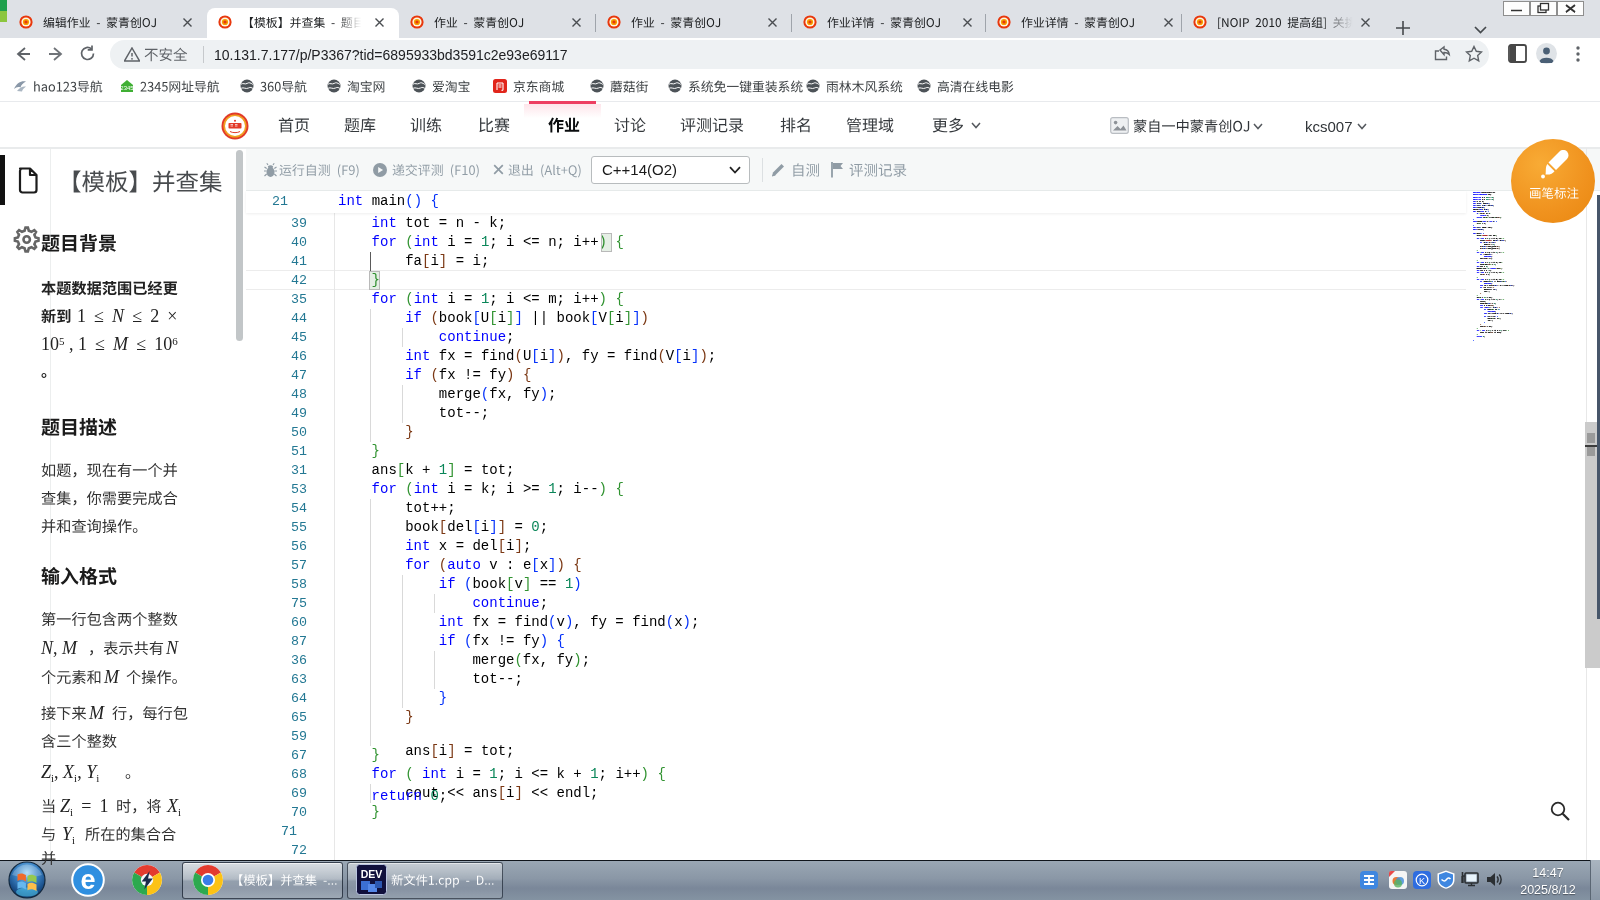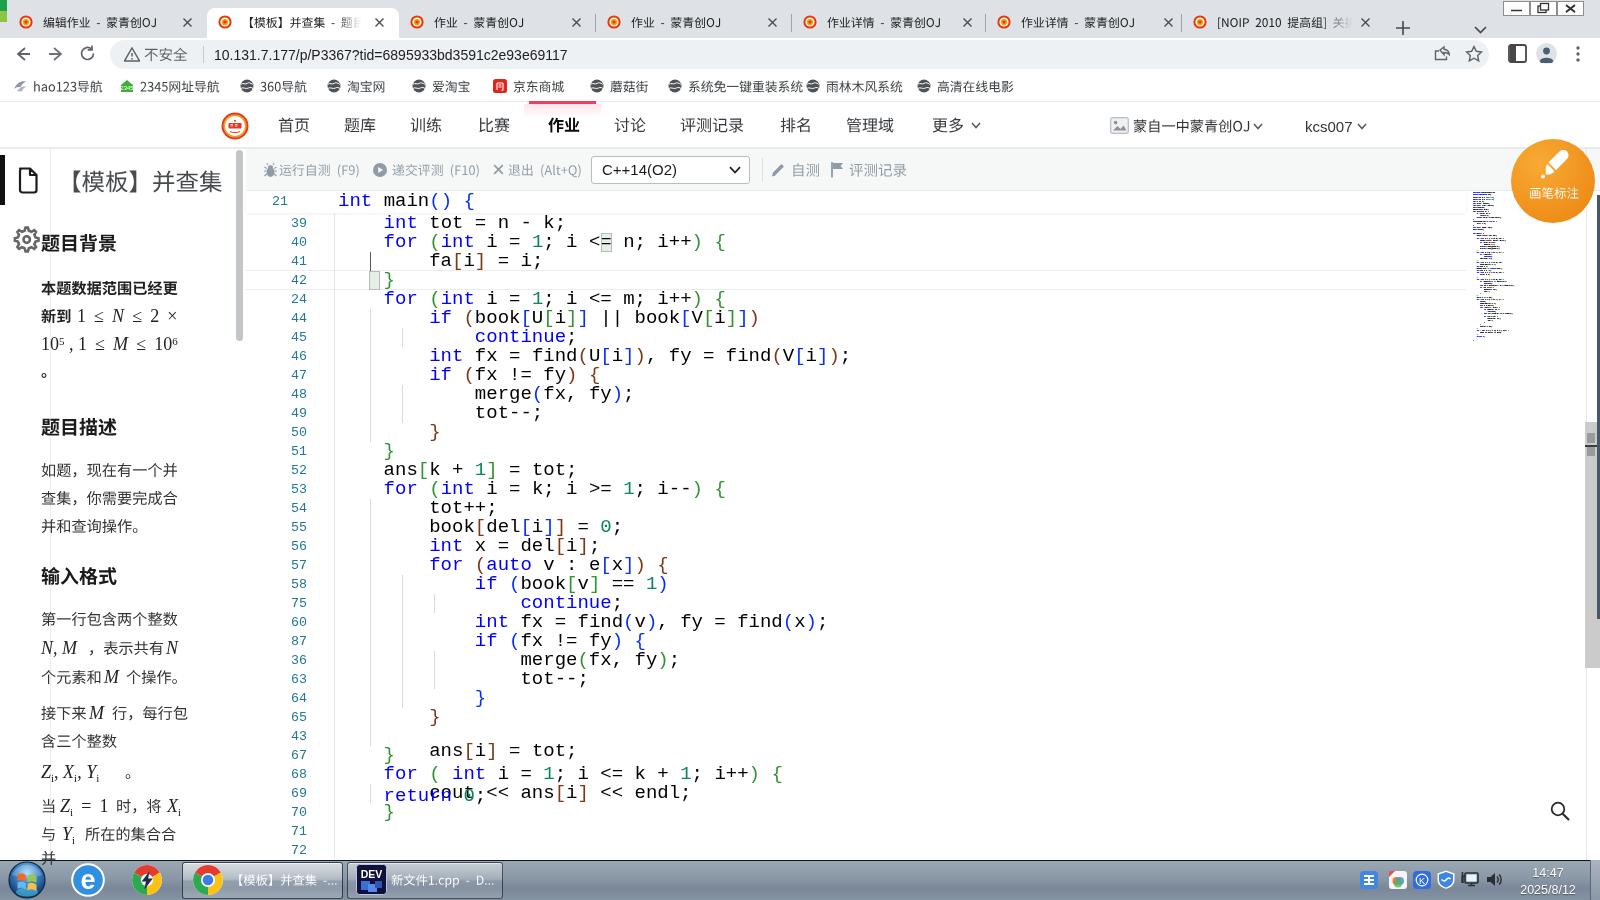--- a/index.html
+++ b/index.html
@@ -1,19 +1,19 @@
 <!DOCTYPE html>
 <html><head><meta charset="utf-8"><style>
 *{margin:0;padding:0;box-sizing:border-box}
 html,body{width:1600px;height:900px;overflow:hidden;background:#fff;
  font-family:"Liberation Sans",sans-serif;position:relative}
 .abs{position:absolute}
 s-{display:inline}
 .crow{position:absolute;left:338px;width:1220px;height:19px;line-height:19px;
- font-family:"Liberation Mono",monospace;font-size:19px;white-space:pre;color:#000}
+ font-family:"Liberation Mono",monospace;font-size:14px;white-space:pre;color:#000}
 .lnum{position:absolute;width:62px;text-align:right;height:19px;line-height:19px;
  font-family:"Liberation Mono",monospace;font-size:13.331px;color:#237893}
 </style></head><body>
 <div class="" style="position:absolute;left:0px;top:0px;width:1600px;height:38px;z-index:1;background:#dee1e6"></div>
 <div class="" style="position:absolute;left:0px;top:0px;width:7px;height:11px;z-index:5;background:#1fa04d"></div>
 <div class="" style="position:absolute;left:0px;top:11px;width:7px;height:11px;z-index:5;background:#8cc63f"></div>
 <div class="" style="position:absolute;left:207px;top:8px;width:192px;height:30px;z-index:4;background:#fff;border-radius:8px 8px 0 0"></div>
 <div class="" style="position:absolute;left:0px;top:38px;width:1600px;height:64px;z-index:1;background:#fff"></div>
 <svg style="position:absolute;left:19px;top:15px;z-index:30;" width="14" height="14" viewBox="0 0 14 14">
     <circle cx="7" cy="7" r="6.6" fill="#e8380d"></circle>
@@ -277,39 +277,39 @@
 <div class="" style="position:absolute;left:600.5px;top:232.5px;width:11.5px;height:19px;z-index:2;background:rgba(0,100,0,0.10);border:1px solid #b9b9b9"></div>
 <div class="" style="position:absolute;left:368.5px;top:270.5px;width:11.5px;height:19px;z-index:2;background:rgba(0,100,0,0.10);border:1px solid #b9b9b9"></div>
 <div class="lnum" style="left:245px;top:213.5px">39</div>
 <div class="crow" style="top:213.5px"><s->&nbsp;&nbsp;&nbsp;&nbsp;</s-><s- style="color:#0000ff">int</s-><s->&nbsp;</s-><s->tot</s-><s->&nbsp;=&nbsp;</s-><s->n</s-><s->&nbsp;-&nbsp;</s-><s->k</s-><s->;</s-></div>
 <div class="lnum" style="left:245px;top:232.5px">40</div>
 <div class="crow" style="top:232.5px"><s->&nbsp;&nbsp;&nbsp;&nbsp;</s-><s- style="color:#0000ff">for</s-><s->&nbsp;</s-><s- style="color:#319331">(</s-><s- style="color:#0000ff">int</s-><s->&nbsp;</s-><s->i</s-><s->&nbsp;=&nbsp;</s-><s- style="color:#098658">1</s-><s->;&nbsp;</s-><s->i</s-><s->&nbsp;&lt;=&nbsp;</s-><s->n</s-><s->;&nbsp;</s-><s->i</s-><s->++</s-><s- style="color:#319331">)</s-><s->&nbsp;</s-><s- style="color:#319331">{</s-></div>
 <div class="lnum" style="left:245px;top:251.5px">41</div>
 <div class="crow" style="top:251.5px"><s->&nbsp;&nbsp;&nbsp;&nbsp;&nbsp;&nbsp;&nbsp;&nbsp;</s-><s->fa</s-><s- style="color:#7b3814">[</s-><s->i</s-><s- style="color:#7b3814">]</s-><s->&nbsp;=&nbsp;</s-><s->i</s-><s->;</s-></div>
 <div class="lnum" style="left:245px;top:270.5px">42</div>
 <div class="crow" style="top:270.5px"><s->&nbsp;&nbsp;&nbsp;&nbsp;</s-><s- style="color:#319331">}</s-></div>
-<div class="lnum" style="left:245px;top:289.5px">24</div>
+<div class="lnum" style="left:245px;top:289.5px">35</div>
 <div class="crow" style="top:289.5px"><s->&nbsp;&nbsp;&nbsp;&nbsp;</s-><s- style="color:#0000ff">for</s-><s->&nbsp;</s-><s- style="color:#319331">(</s-><s- style="color:#0000ff">int</s-><s->&nbsp;</s-><s->i</s-><s->&nbsp;=&nbsp;</s-><s- style="color:#098658">1</s-><s->;&nbsp;</s-><s->i</s-><s->&nbsp;&lt;=&nbsp;</s-><s->m</s-><s->;&nbsp;</s-><s->i</s-><s->++</s-><s- style="color:#319331">)</s-><s->&nbsp;</s-><s- style="color:#319331">{</s-></div>
 <div class="lnum" style="left:245px;top:308.5px">44</div>
 <div class="crow" style="top:308.5px"><s->&nbsp;&nbsp;&nbsp;&nbsp;&nbsp;&nbsp;&nbsp;&nbsp;</s-><s- style="color:#0000ff">if</s-><s->&nbsp;</s-><s- style="color:#7b3814">(</s-><s->book</s-><s- style="color:#0431fa">[</s-><s->U</s-><s- style="color:#319331">[</s-><s->i</s-><s- style="color:#319331">]</s-><s- style="color:#0431fa">]</s-><s->&nbsp;||&nbsp;</s-><s->book</s-><s- style="color:#0431fa">[</s-><s->V</s-><s- style="color:#319331">[</s-><s->i</s-><s- style="color:#319331">]</s-><s- style="color:#0431fa">]</s-><s- style="color:#7b3814">)</s-></div>
 <div class="lnum" style="left:245px;top:327.5px">45</div>
 <div class="crow" style="top:327.5px"><s->&nbsp;&nbsp;&nbsp;&nbsp;&nbsp;&nbsp;&nbsp;&nbsp;&nbsp;&nbsp;&nbsp;&nbsp;</s-><s- style="color:#0000ff">continue</s-><s->;</s-></div>
 <div class="lnum" style="left:245px;top:346.5px">46</div>
 <div class="crow" style="top:346.5px"><s->&nbsp;&nbsp;&nbsp;&nbsp;&nbsp;&nbsp;&nbsp;&nbsp;</s-><s- style="color:#0000ff">int</s-><s->&nbsp;</s-><s->fx</s-><s->&nbsp;=&nbsp;</s-><s->find</s-><s- style="color:#7b3814">(</s-><s->U</s-><s- style="color:#0431fa">[</s-><s->i</s-><s- style="color:#0431fa">]</s-><s- style="color:#7b3814">)</s-><s->,&nbsp;</s-><s->fy</s-><s->&nbsp;=&nbsp;</s-><s->find</s-><s- style="color:#7b3814">(</s-><s->V</s-><s- style="color:#0431fa">[</s-><s->i</s-><s- style="color:#0431fa">]</s-><s- style="color:#7b3814">)</s-><s->;</s-></div>
 <div class="lnum" style="left:245px;top:365.5px">47</div>
 <div class="crow" style="top:365.5px"><s->&nbsp;&nbsp;&nbsp;&nbsp;&nbsp;&nbsp;&nbsp;&nbsp;</s-><s- style="color:#0000ff">if</s-><s->&nbsp;</s-><s- style="color:#7b3814">(</s-><s->fx</s-><s->&nbsp;!=&nbsp;</s-><s->fy</s-><s- style="color:#7b3814">)</s-><s->&nbsp;</s-><s- style="color:#7b3814">{</s-></div>
 <div class="lnum" style="left:245px;top:384.5px">48</div>
 <div class="crow" style="top:384.5px"><s->&nbsp;&nbsp;&nbsp;&nbsp;&nbsp;&nbsp;&nbsp;&nbsp;&nbsp;&nbsp;&nbsp;&nbsp;</s-><s->merge</s-><s- style="color:#0431fa">(</s-><s->fx</s-><s->,&nbsp;</s-><s->fy</s-><s- style="color:#0431fa">)</s-><s->;</s-></div>
 <div class="lnum" style="left:245px;top:403.5px">49</div>
 <div class="crow" style="top:403.5px"><s->&nbsp;&nbsp;&nbsp;&nbsp;&nbsp;&nbsp;&nbsp;&nbsp;&nbsp;&nbsp;&nbsp;&nbsp;</s-><s->tot</s-><s->--;</s-></div>
 <div class="lnum" style="left:245px;top:422.5px">50</div>
 <div class="crow" style="top:422.5px"><s->&nbsp;&nbsp;&nbsp;&nbsp;&nbsp;&nbsp;&nbsp;&nbsp;</s-><s- style="color:#7b3814">}</s-></div>
 <div class="lnum" style="left:245px;top:441.5px">51</div>
 <div class="crow" style="top:441.5px"><s->&nbsp;&nbsp;&nbsp;&nbsp;</s-><s- style="color:#319331">}</s-></div>
-<div class="lnum" style="left:245px;top:460.5px">52</div>
+<div class="lnum" style="left:245px;top:460.5px">31</div>
 <div class="crow" style="top:460.5px"><s->&nbsp;&nbsp;&nbsp;&nbsp;</s-><s->ans</s-><s- style="color:#319331">[</s-><s->k</s-><s->&nbsp;+&nbsp;</s-><s- style="color:#098658">1</s-><s- style="color:#319331">]</s-><s->&nbsp;=&nbsp;</s-><s->tot</s-><s->;</s-></div>
 <div class="lnum" style="left:245px;top:479.5px">53</div>
 <div class="crow" style="top:479.5px"><s->&nbsp;&nbsp;&nbsp;&nbsp;</s-><s- style="color:#0000ff">for</s-><s->&nbsp;</s-><s- style="color:#319331">(</s-><s- style="color:#0000ff">int</s-><s->&nbsp;</s-><s->i</s-><s->&nbsp;=&nbsp;</s-><s->k</s-><s->;&nbsp;</s-><s->i</s-><s->&nbsp;&gt;=&nbsp;</s-><s- style="color:#098658">1</s-><s->;&nbsp;</s-><s->i</s-><s->--</s-><s- style="color:#319331">)</s-><s->&nbsp;</s-><s- style="color:#319331">{</s-></div>
 <div class="lnum" style="left:245px;top:498.5px">54</div>
 <div class="crow" style="top:498.5px"><s->&nbsp;&nbsp;&nbsp;&nbsp;&nbsp;&nbsp;&nbsp;&nbsp;</s-><s->tot</s-><s->++;</s-></div>
 <div class="lnum" style="left:245px;top:517.5px">55</div>
 <div class="crow" style="top:517.5px"><s->&nbsp;&nbsp;&nbsp;&nbsp;&nbsp;&nbsp;&nbsp;&nbsp;</s-><s->book</s-><s- style="color:#7b3814">[</s-><s->del</s-><s- style="color:#0431fa">[</s-><s->i</s-><s- style="color:#0431fa">]</s-><s- style="color:#7b3814">]</s-><s->&nbsp;=&nbsp;</s-><s- style="color:#098658">0</s-><s->;</s-></div>
 <div class="lnum" style="left:245px;top:536.5px">56</div>
 <div class="crow" style="top:536.5px"><s->&nbsp;&nbsp;&nbsp;&nbsp;&nbsp;&nbsp;&nbsp;&nbsp;</s-><s- style="color:#0000ff">int</s-><s->&nbsp;</s-><s->x</s-><s->&nbsp;=&nbsp;</s-><s->del</s-><s- style="color:#7b3814">[</s-><s->i</s-><s- style="color:#7b3814">]</s-><s->;</s-></div>
 <div class="lnum" style="left:245px;top:555.5px">57</div>
@@ -323,31 +323,31 @@
 <div class="lnum" style="left:245px;top:631.5px">87</div>
 <div class="crow" style="top:631.5px"><s->&nbsp;&nbsp;&nbsp;&nbsp;&nbsp;&nbsp;&nbsp;&nbsp;&nbsp;&nbsp;&nbsp;&nbsp;</s-><s- style="color:#0000ff">if</s-><s->&nbsp;</s-><s- style="color:#0431fa">(</s-><s->fx</s-><s->&nbsp;!=&nbsp;</s-><s->fy</s-><s- style="color:#0431fa">)</s-><s->&nbsp;</s-><s- style="color:#0431fa">{</s-></div>
 <div class="lnum" style="left:245px;top:650.5px">36</div>
 <div class="crow" style="top:650.5px"><s->&nbsp;&nbsp;&nbsp;&nbsp;&nbsp;&nbsp;&nbsp;&nbsp;&nbsp;&nbsp;&nbsp;&nbsp;&nbsp;&nbsp;&nbsp;&nbsp;</s-><s->merge</s-><s- style="color:#319331">(</s-><s->fx</s-><s->,&nbsp;</s-><s->fy</s-><s- style="color:#319331">)</s-><s->;</s-></div>
 <div class="lnum" style="left:245px;top:669.5px">63</div>
 <div class="crow" style="top:669.5px"><s->&nbsp;&nbsp;&nbsp;&nbsp;&nbsp;&nbsp;&nbsp;&nbsp;&nbsp;&nbsp;&nbsp;&nbsp;&nbsp;&nbsp;&nbsp;&nbsp;</s-><s->tot</s-><s->--;</s-></div>
 <div class="lnum" style="left:245px;top:688.5px">64</div>
 <div class="crow" style="top:688.5px"><s->&nbsp;&nbsp;&nbsp;&nbsp;&nbsp;&nbsp;&nbsp;&nbsp;&nbsp;&nbsp;&nbsp;&nbsp;</s-><s- style="color:#0431fa">}</s-></div>
 <div class="lnum" style="left:245px;top:707.5px">65</div>
 <div class="crow" style="top:707.5px"><s->&nbsp;&nbsp;&nbsp;&nbsp;&nbsp;&nbsp;&nbsp;&nbsp;</s-><s- style="color:#7b3814">}</s-></div>
-<div class="lnum" style="left:245px;top:726.5px">43</div>
+<div class="lnum" style="left:245px;top:726.5px">59</div>
 <div class="crow" style="top:742px"><s->&nbsp;&nbsp;&nbsp;&nbsp;&nbsp;&nbsp;&nbsp;&nbsp;</s-><s->ans</s-><s- style="color:#7b3814">[</s-><s->i</s-><s- style="color:#7b3814">]</s-><s->&nbsp;=&nbsp;</s-><s->tot</s-><s->;</s-></div>
 <div class="lnum" style="left:245px;top:745.5px">67</div>
 <div class="crow" style="top:745.5px"><s->&nbsp;&nbsp;&nbsp;&nbsp;</s-><s- style="color:#319331">}</s-></div>
 <div class="lnum" style="left:245px;top:764.5px">68</div>
 <div class="crow" style="top:764.5px"><s->&nbsp;&nbsp;&nbsp;&nbsp;</s-><s- style="color:#0000ff">for</s-><s->&nbsp;</s-><s- style="color:#319331">(</s-><s->&nbsp;</s-><s- style="color:#0000ff">int</s-><s->&nbsp;</s-><s->i</s-><s->&nbsp;=&nbsp;</s-><s- style="color:#098658">1</s-><s->;&nbsp;</s-><s->i</s-><s->&nbsp;&lt;=&nbsp;</s-><s->k</s-><s->&nbsp;+&nbsp;</s-><s- style="color:#098658">1</s-><s->;&nbsp;</s-><s->i</s-><s->++</s-><s- style="color:#319331">)</s-><s->&nbsp;</s-><s- style="color:#319331">{</s-></div>
 <div class="lnum" style="left:245px;top:783.5px">69</div>
 <div class="crow" style="top:783.5px"><s->&nbsp;&nbsp;&nbsp;&nbsp;&nbsp;&nbsp;&nbsp;&nbsp;</s-><s->cout</s-><s->&nbsp;&lt;&lt;&nbsp;</s-><s->ans</s-><s- style="color:#7b3814">[</s-><s->i</s-><s- style="color:#7b3814">]</s-><s->&nbsp;&lt;&lt;&nbsp;</s-><s->endl</s-><s->;</s-></div>
 <div class="lnum" style="left:245px;top:802.5px">70</div>
 <div class="crow" style="top:802.5px"><s->&nbsp;&nbsp;&nbsp;&nbsp;</s-><s- style="color:#319331">}</s-></div>
-<div class="lnum" style="left:245px;top:821.5px">71</div>
+<div class="lnum" style="left:235px;top:821.5px">71</div>
 <div class="crow" style="top:787px"><s->&nbsp;&nbsp;&nbsp;&nbsp;</s-><s- style="color:#0000ff">return</s-><s->&nbsp;</s-><s- style="color:#098658">0</s-><s->;</s-></div>
 <div class="lnum" style="left:245px;top:840.5px">72</div>
 <div class="crow" style="top:840.5px"></div>
 <div class="" style="position:absolute;left:370.0px;top:251.5px;width:1.2px;height:19px;z-index:2;background:#5a5a5a"></div>
 <div class="" style="position:absolute;left:370.0px;top:308.5px;width:1px;height:19px;z-index:2;background:#d9d9d9"></div>
 <div class="" style="position:absolute;left:370.0px;top:327.5px;width:1px;height:19px;z-index:2;background:#d9d9d9"></div>
 <div class="" style="position:absolute;left:402.0px;top:327.5px;width:1px;height:19px;z-index:2;background:#d9d9d9"></div>
 <div class="" style="position:absolute;left:370.0px;top:346.5px;width:1px;height:19px;z-index:2;background:#d9d9d9"></div>
 <div class="" style="position:absolute;left:370.0px;top:365.5px;width:1px;height:19px;z-index:2;background:#d9d9d9"></div>
 <div class="" style="position:absolute;left:370.0px;top:384.5px;width:1px;height:19px;z-index:2;background:#d9d9d9"></div>

